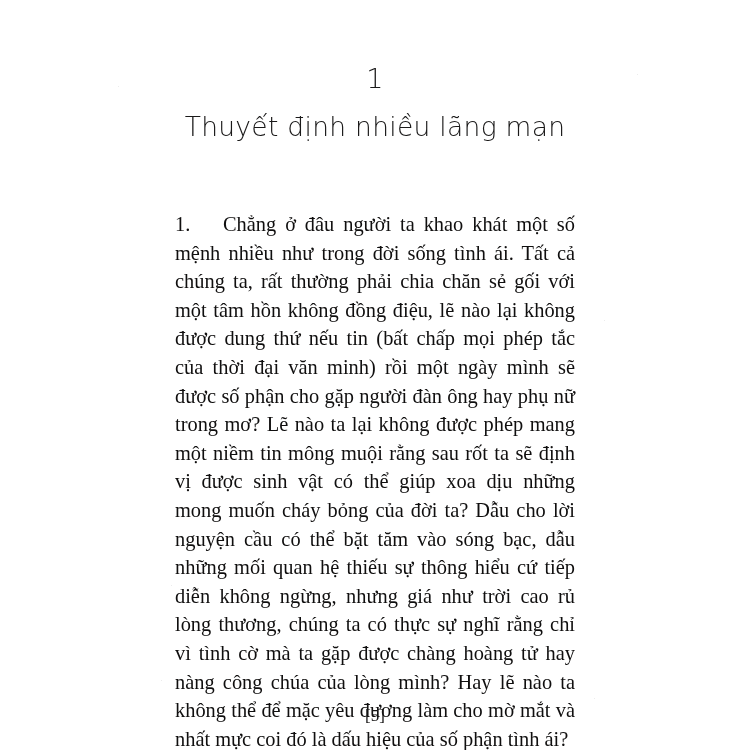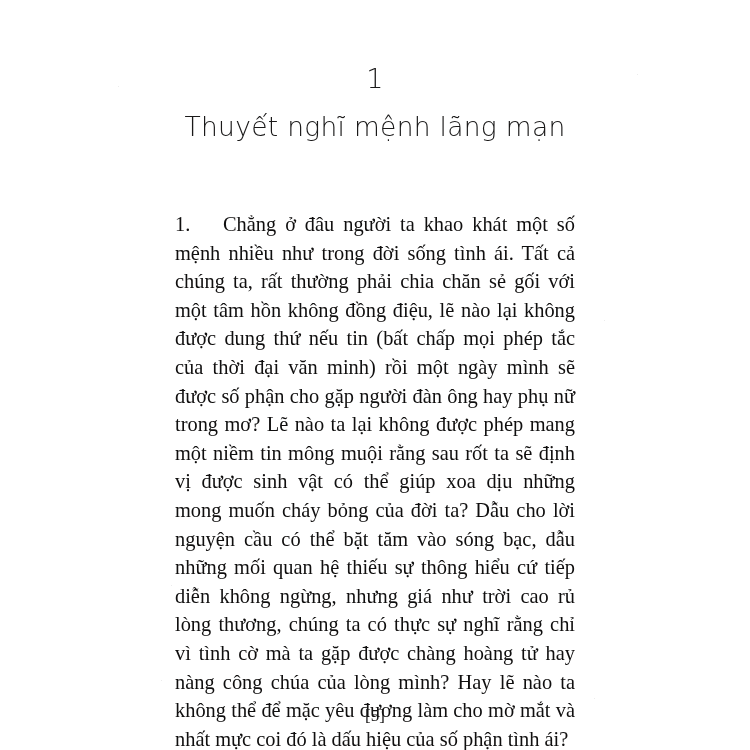--- a/index.html
+++ b/index.html
@@ -114,21 +114,21 @@
 
   <span class="speckle" style="left:118px; top:86px;"></span>
   <span class="speckle" style="left:637px; top:74px;"></span>
   <span class="speckle" style="left:171px; top:585px;"></span>
   <span class="speckle" style="left:604px; top:320px;"></span>
   <span class="speckle" style="left:161px; top:680px;"></span>
   <span class="speckle" style="left:594px; top:698px;"></span>
 
   <div class="chapter-head">
     <div class="chapter-number">1</div>
-    <div class="chapter-title">Thuyết nghĩ mệnh lãng mạn</div>
+    <div class="chapter-title">Thuyết định nhiều lãng mạn</div>
   </div>
 
   <div class="text-column">
 
     <p class="para"><span class="para-marker">1.</span><span>Chẳng ở đâu người ta khao khát một số mệnh nhiều như trong đời sống tình ái. Tất cả chúng ta, rất thường phải chia chăn sẻ gối với một tâm hồn không đồng điệu, lẽ nào lại không được dung thứ nếu tin (bất chấp mọi phép tắc của thời đại văn minh) rồi một ngày mình sẽ được số phận cho gặp người đàn ông hay phụ nữ trong mơ? Lẽ nào ta lại không được phép mang một niềm tin mông muội rằng sau rốt ta sẽ định vị được sinh vật có thể giúp xoa dịu những mong muốn cháy bỏng của đời ta? Dẫu cho lời nguyện cầu có thể bặt tăm vào sóng bạc, dẫu những mối quan hệ thiếu sự thông hiểu cứ tiếp diễn không ngừng, nhưng giá như trời cao rủ lòng thương, chúng ta có thực sự nghĩ rằng chỉ vì tình cờ mà ta gặp được chàng hoàng tử hay nàng công chúa của lòng mình? Hay lẽ nào ta không thể để mặc yêu đương làm cho mờ mắt và nhất mực coi đó là dấu hiệu của số phận tình ái?</span></p>
 
     <p class="para"><span class="para-marker">2.</span><span>Một sáng thượng tuần tháng Chạp, tôi ngồi hàng ghế hạng phổ thông trên một chuyến bay của British Airways từ Paris tới London mà trong đầu không hề nghĩ đến</span></p>
 
   </div>
 

